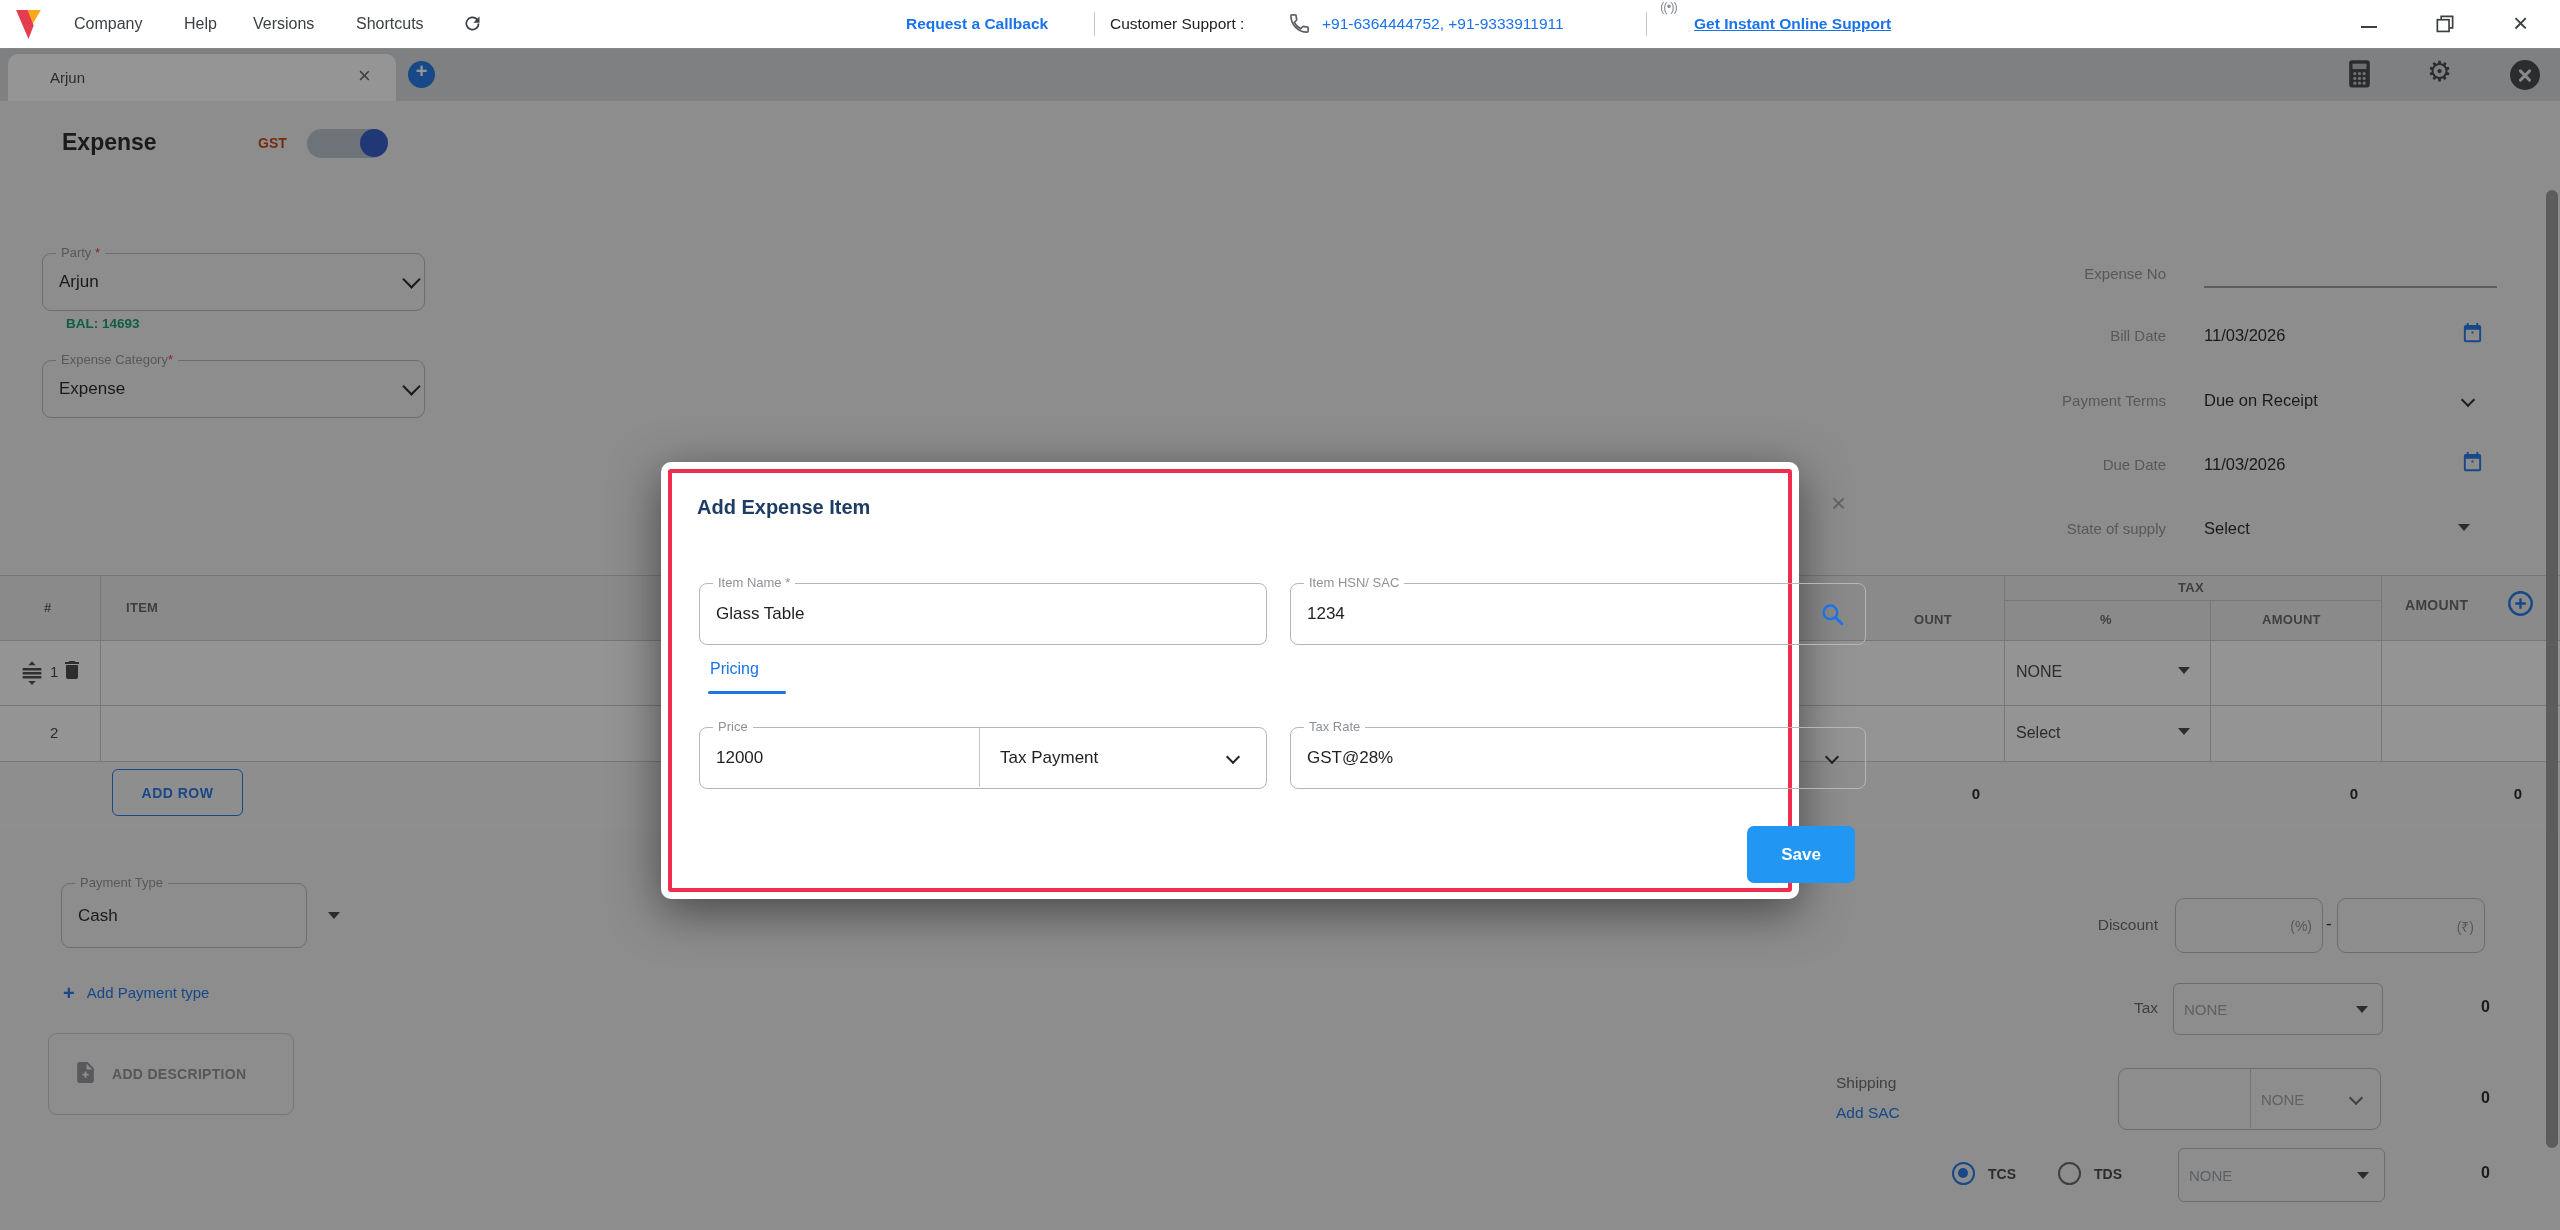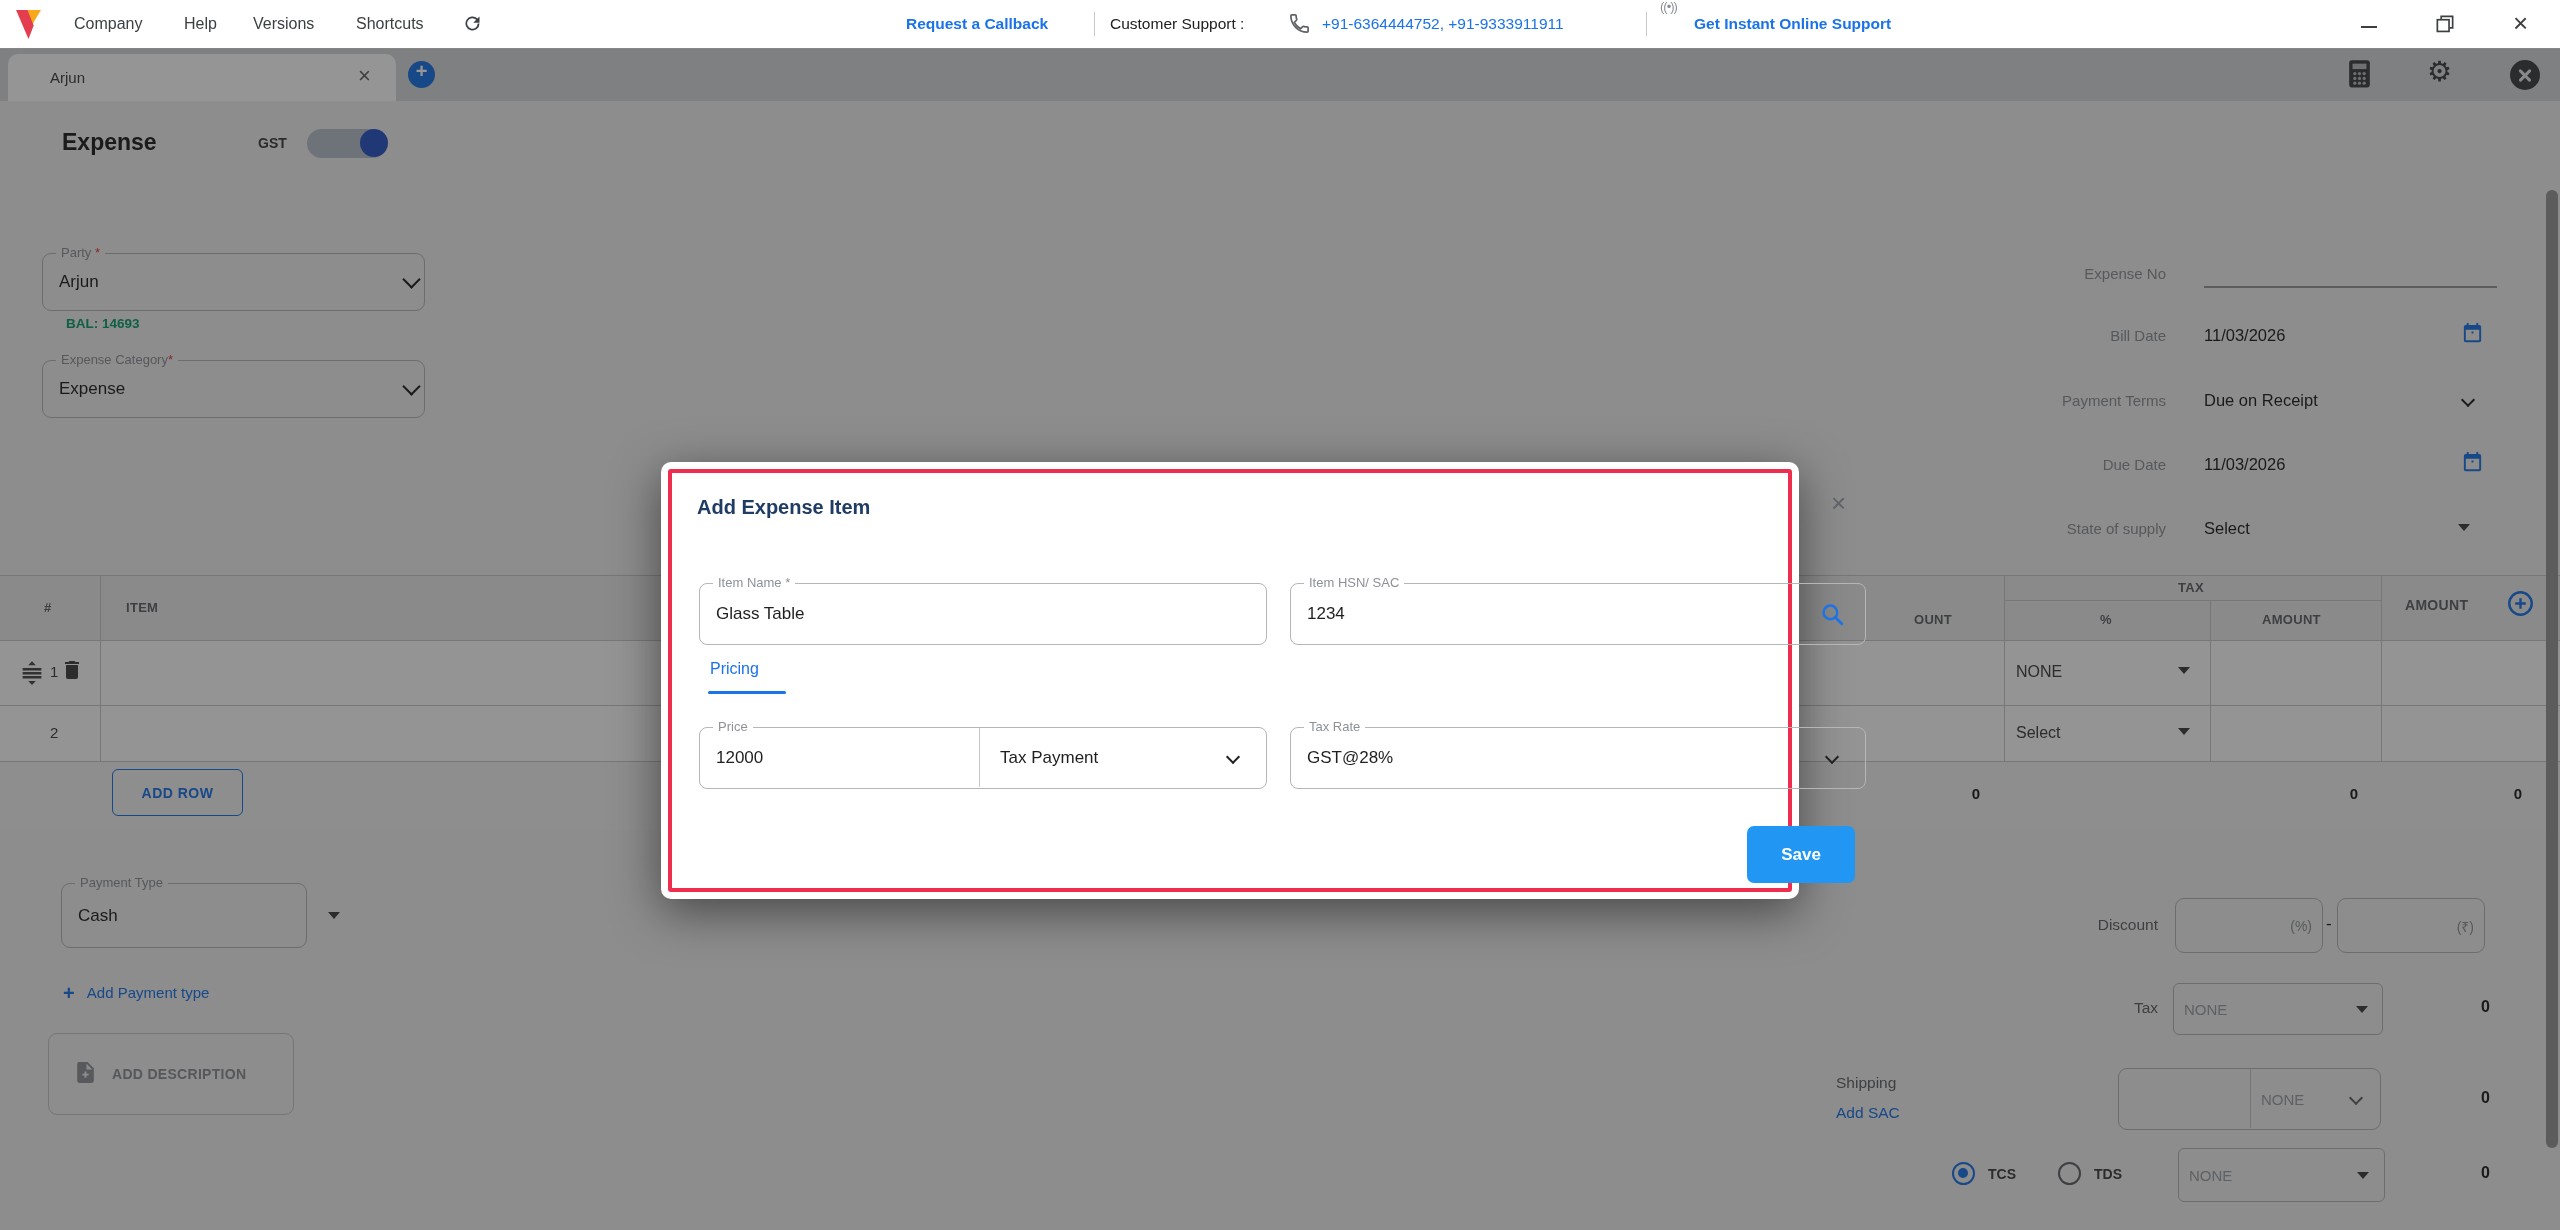--- a/index.html
+++ b/index.html
@@ -93,21 +93,21 @@
     <span class="tb-div" style="left:1094px"></span>
     <span class="tb-text" style="left:1110px">Customer Support :</span>
     <span class="abs" style="left:1288px;top:12px">
       <svg width="23" height="23" viewBox="0 0 24 24">
           <path d="M6.6 10.8a15.1 15.1 0 0 0 6.6 6.6l2.2-2.2a1 1 0 0 1 1-.25 11.4 11.4 0 0 0 3.6.57 1 1 0 0 1 1 1V20a1 1 0 0 1-1 1A17 17 0 0 1 3 4a1 1 0 0 1 1-1h3.5a1 1 0 0 1 1 1 11.4 11.4 0 0 0 .57 3.6 1 1 0 0 1-.25 1z" fill="none" stroke="#5f6368" stroke-width="1.8"></path>
         </svg>
     </span>
     <span class="tb-link" style="left:1322px;font-weight:400">+91-6364444752, +91-9333911911</span>
     <span class="tb-div" style="left:1646px"></span>
     <span class="tb-text glyph" style="left:1660px;color:#8d9196;font-size:13px;letter-spacing:-1px">((•))</span>
-    <span class="tb-link" style="left:1694px;">Get Instant Online Support</span>
+    <span class="tb-link" style="left:1694px;text-decoration:underline">Get Instant Online Support</span>
 
     <span class="abs" style="left:2361px;top:26px;width:16px;height:2.4px;background:#3c4043"></span>
     <span class="abs" style="left:2436px;top:15px">
       <svg width="18" height="18" viewBox="0 0 16 16">
           <rect x="1.2" y="4.2" width="10.4" height="10.4" fill="#fff" stroke="#3c4043" stroke-width="1.5"></rect>
           <path d="M4.6 4V1.2h10.2v10.2H12" fill="none" stroke="#3c4043" stroke-width="1.5"></path>
         </svg>
     </span>
     <span class="abs glyph" style="left:2513px;top:10px;font-size:26px;color:#3c4043">×</span>
   </div>
@@ -133,21 +133,21 @@
             <circle cx="10" cy="18.7" r="1.25"></circle>
             <circle cx="13.6" cy="18.7" r="1.25"></circle>
           </g>
       </svg>
     </span>
     <span class="abs glyph" style="left:2427px;top:10px;font-size:28px;color:#3c4043">⚙</span>
     <span class="xcircle" style="left:2510px;top:12px"></span>
   </div>
 
   <div class="abs" style="left:62px;top:129px;font-size:23px;font-weight:700;color:#202124">Expense</div>
-  <div class="abs" style="left:258px;top:135px;font-size:14px;font-weight:700;color:#404040">GST</div>
+  <div class="abs" style="left:258px;top:135px;font-size:14px;font-weight:700;color:#c2410c">GST</div>
   <div class="gst-track"></div>
   <div class="gst-knob"></div>
 
   <div class="ofield" style="left:42px;top:253px;width:383px;height:58px">
     <span class="flabel"><span>Party</span> <span class="star">*</span></span>
     <span class="fval">Arjun</span>
     <span class="chev" style="left:362px;top:19px"></span>
   </div>
   <div class="abs" style="left:66px;top:316px;font-size:13.5px;font-weight:700;color:#0a9e6e">BAL: 14693</div>
 

